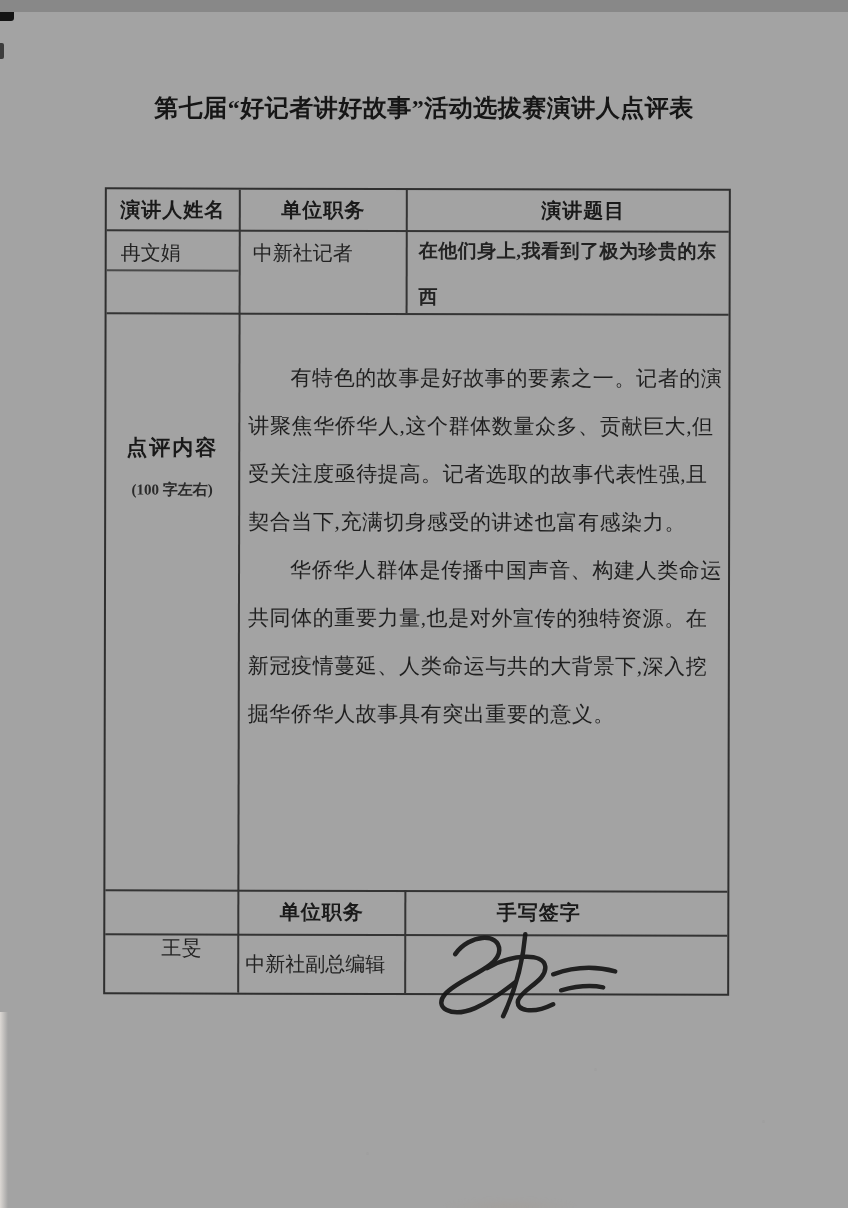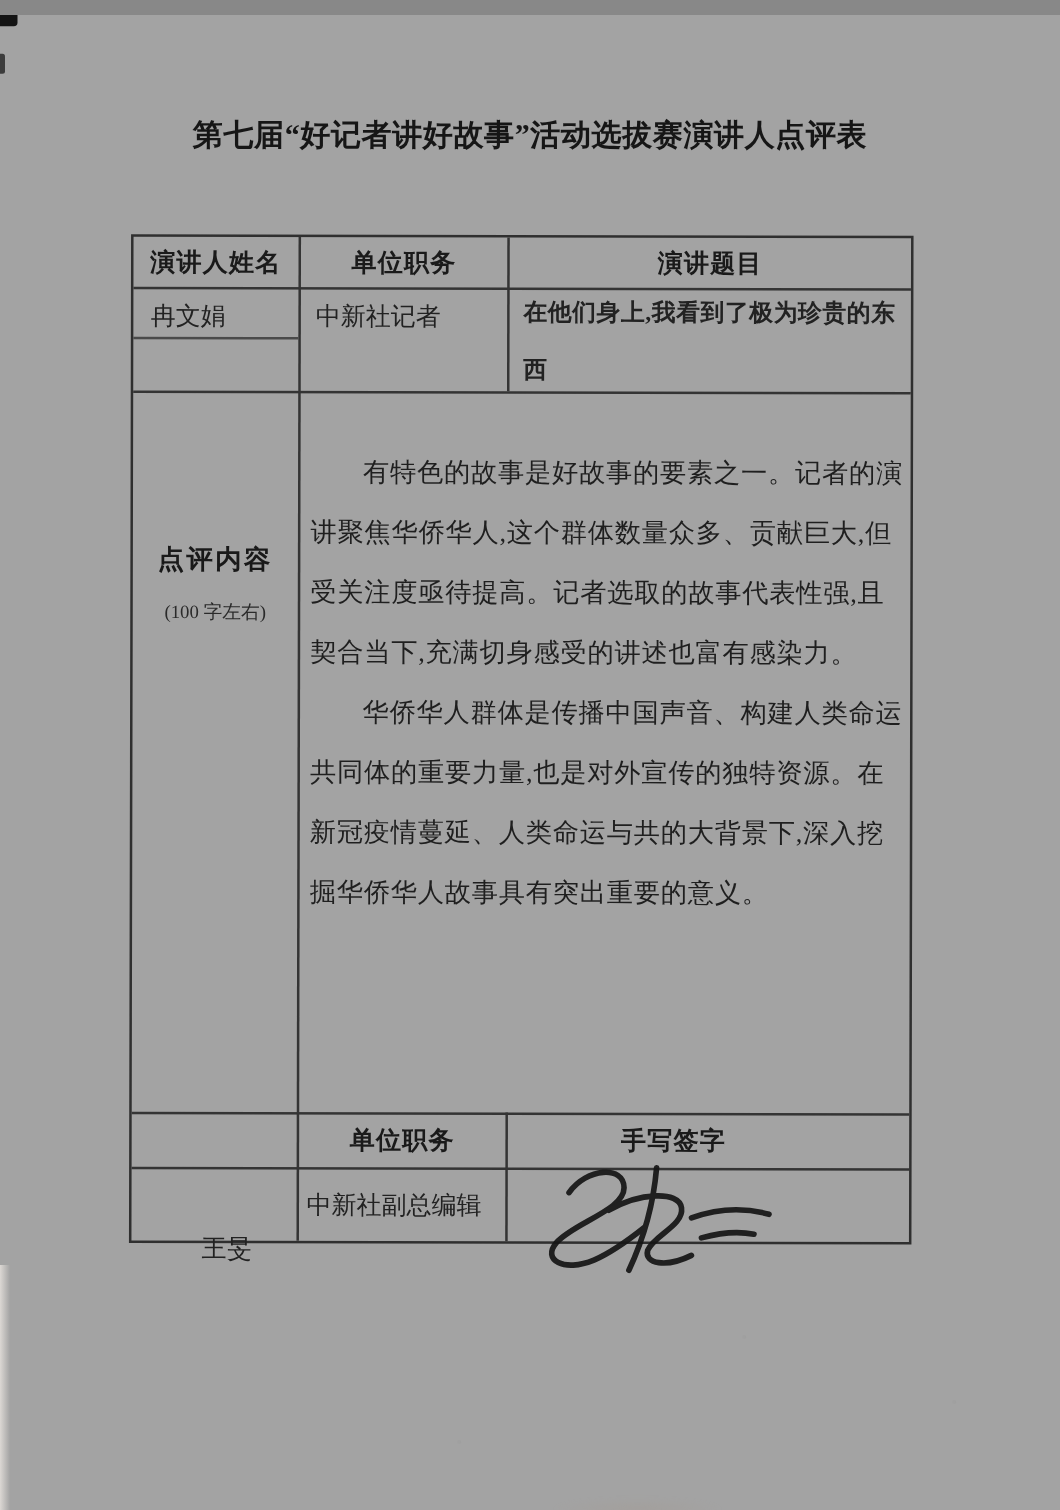--- a/index.html
+++ b/index.html
@@ -33,21 +33,21 @@
   .topic{
     position:absolute;left:312px;top:38px;width:306px;
     font-size:19px;line-height:46px;color:#222;letter-spacing:0.5px;font-weight:bold;
   }
   .cmt-label{
     position:absolute;left:0;top:244px;width:132px;text-align:center;
     font-weight:700;font-size:21px;letter-spacing:2px;color:#191919;
   }
   .cmt-note{
     position:absolute;left:0;top:291px;width:132px;text-align:center;
-    font-size:15px;font-weight:400;color:#2a2a2a;letter-spacing:0;
+    font-size:15px;font-weight:700;color:#2a2a2a;letter-spacing:0;
   }
   .cmt-body{
     position:absolute;left:142px;top:164px;width:478px;
     font-size:21px;line-height:48px;color:#1f1f1f;letter-spacing:0.6px;
   }
   .cmt-body p{margin:0;text-indent:2em;}
   .unitcell{justify-content:flex-start;padding-left:6px;text-align:center;}
   .sig{position:absolute;left:320px;top:738px;width:212px;height:96px;overflow:visible;z-index:3;}
   
   .artifact{position:absolute;}
@@ -76,37 +76,37 @@
     <div class="line hline" style="top:123px"></div>
     <div class="line hline" style="top:700px"></div>
     <div class="line hline" style="top:744px"></div>
     <div class="line vline" style="left:132px;top:0;height:803px"></div>
     <div class="line vline" style="left:299px;top:0;height:123px"></div>
     <div class="line vline" style="left:299px;top:700px;height:103px"></div>
     <div class="artifact stub-line"></div>
 
     <div class="cell hdr" style="left:0;top:0;width:132px;height:40px">演讲人姓名</div>
     <div class="cell hdr" style="left:134px;top:0;width:165px;height:40px">单位职务</div>
-    <div class="cell hdr" style="left:301px;top:0;width:321px;height:40px">演讲题目</div>
+    <div class="cell hdr" style="left:316px;top:0;width:321px;height:40px">演讲题目</div>
 
     <div class="cell plain topleft" style="left:14px;top:50px;width:118px;height:34px">冉文娟</div>
     <div class="cell plain topleft" style="left:146px;top:50px;width:152px;height:34px">中新社记者</div>
     <div class="topic">在他们身上,我看到了极为珍贵的东西</div>
 
     <div class="cmt-label">点评内容</div>
     <div class="cmt-note">(100 字左右)</div>
     <div class="cmt-body">
       <p>有特色的故事是好故事的要素之一。记者的演讲聚焦华侨华人,这个群体数量众多、贡献巨大,但受关注度亟待提高。记者选取的故事代表性强,且契合当下,充满切身感受的讲述也富有感染力。</p>
       <p>华侨华人群体是传播中国声音、构建人类命运共同体的重要力量,也是对外宣传的独特资源。在新冠疫情蔓延、人类命运与共的大背景下,深入挖掘华侨华人故事具有突出重要的意义。</p>
     </div>
 
     <div class="cell hdr" style="left:134px;top:700px;width:165px;height:44px">单位职务</div>
     <div class="cell hdr" style="left:301px;top:700px;width:265px;height:44px">手写签字</div>
 
-    <div class="cell plain" style="left:0;top:781px;width:152px;height:57px">王旻</div>
+    <div class="cell plain" style="left:0;top:730px;width:152px;height:57px">王旻</div>
     <div class="cell plain unitcell" style="left:134px;top:746px;width:165px;height:57px">中新社副总编辑</div>
 
     <svg class="sig" viewBox="0 0 212 96">
       <g fill="none" stroke="#151515" stroke-width="4.5" stroke-linecap="round" opacity="0.92">
         <path d="M30,26 C44,6 74,4 74,22 C74,40 34,50 20,66 C8,80 26,90 50,80 C66,73 80,62 90,54"></path>
         <path d="M100,6 C98,30 92,58 78,88"></path>
         <path d="M62,40 C86,26 118,24 120,38 C122,52 98,60 93,72 C90,83 108,86 128,76"></path>
         <path d="M128,46 C150,38 172,38 190,43"></path>
         <path d="M136,62 C154,57 168,57 178,59"></path>
       </g>

